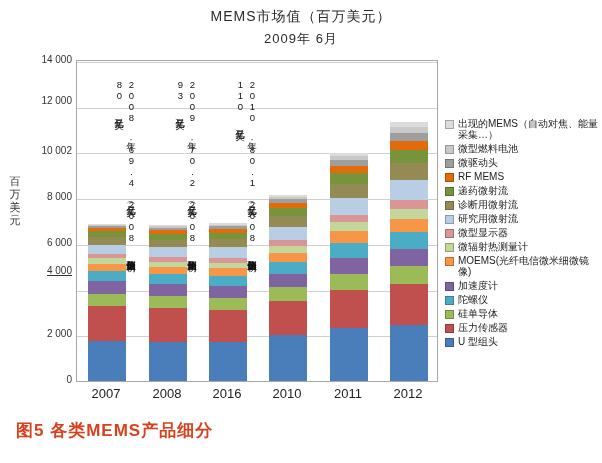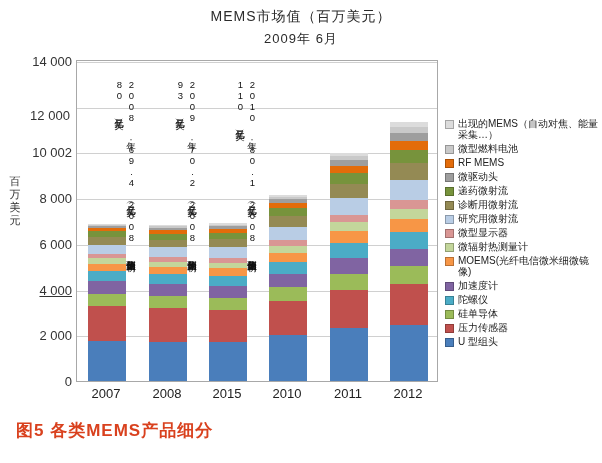--- a/index.html
+++ b/index.html
@@ -27,21 +27,21 @@
     position:absolute;left:76px;top:60px;width:362px;height:322px;
     border:1px solid #a8a8a8;background:#ffffff;box-sizing:border-box;
   }
   .gridline{position:absolute;left:0;width:100%;height:1px;background:#d0d0d0;}
   .axis-label-y{
     position:absolute;left:8px;top:175px;
     font-size:11px;color:#333;width:14px;line-height:13px;text-align:center;
   }
   .ytick{
     position:absolute;right:0;width:44px;text-align:right;
-    font-size:13px;color:#333;
+    font-size:10px;color:#333;
   }
   #yticks{position:absolute;left:24px;top:60px;width:48px;height:322px;}
   #xticks{position:absolute;left:76px;top:386px;width:362px;height:18px;}
   .xtick{
     position:absolute;top:0;width:60px;text-align:center;
     font-size:13px;color:#222;
   }
 
   
   .bar{position:absolute;bottom:0;width:38px;}
@@ -78,25 +78,25 @@
 
   <div class="chart-title">MEMS市场值（百万美元）</div>
   <div class="chart-subtitle">2009年 6月</div>
 
   <div class="axis-label-y">
     <span>百万美元</span>
   </div>
 
   <div id="yticks">
       <div class="ytick" style="top: -6px;">14 000</div>
-      <div class="ytick" style="top: 48px; text-align: center;">12 000</div>
+      <div class="ytick" style="top: 35px;">12 000</div>
       <div class="ytick" style="top: 85px;">10 002</div>
       <div class="ytick" style="top: 131px;">8 000</div>
       <div class="ytick" style="top: 177px;">6 000</div>
-      <div class="ytick" style="top: 223px; text-decoration: underline;">4 000</div>
+      <div class="ytick" style="top: 205px; text-decoration: underline;">4 000</div>
       <div class="ytick" style="top: 268px;">2 000</div>
       <div class="ytick" style="top: 314px;">0</div>
     </div>
   <div id="plot">
       <div class="gridline" style="top: 1px;"></div>
       <div class="gridline" style="top: 47px;"></div>
       <div class="gridline" style="top: 92px;"></div>
       <div class="gridline" style="top: 138px;"></div>
       <div class="gridline" style="top: 184px;"></div>
       <div class="gridline" style="top: 230px;"></div>
@@ -203,44 +203,44 @@
         <span class="seg" title="压力传感器: 1800" style="height: 41.1429px; background: rgb(192, 80, 77);"></span>
         <span class="seg" title="U 型组头: 2450" style="height: 56px; background: rgb(74, 126, 187);"></span>
       </div>
       <div class="vnote" style="left: 36px; top: 18px;">2008 年：69.4 亿美元（2008 年初始值预测值为 80 亿美元）</div>
       <div class="vnote" style="left: 97px; top: 18px;">2009 年：70.2 亿美元（2008 年初始值预测为 93 亿美元）</div>
       <div class="vnote" style="left: 157px; top: 18px;">2010 年：80.1 亿美元（2008 年初始值预测值为 110 亿美元）</div>
     </div>
   <div id="xticks">
       <div class="xtick" style="left: 0px;">2007</div>
       <div class="xtick" style="left: 61px;">2008</div>
-      <div class="xtick" style="left: 121px;">2015</div>
+      <div class="xtick" style="left: 121px;">2016</div>
       <div class="xtick" style="left: 181px;">2010</div>
       <div class="xtick" style="left: 242px;">2011</div>
       <div class="xtick" style="left: 302px;">2012</div>
     </div>
 
   <div id="legend">
       <div class="legend-row">
         <span class="swatch" style="background: rgb(220, 220, 220);"></span>
         <span class="legend-label">出现的MEMS（自动对焦、能量采集…）</span>
       </div>
       <div class="legend-row">
         <span class="swatch" style="background: rgb(201, 201, 201);"></span>
         <span class="legend-label">微型燃料电池</span>
       </div>
       <div class="legend-row">
+        <span class="swatch" style="background: rgb(158, 158, 158);"></span>
+        <span class="legend-label">微驱动头</span>
+      </div>
+      <div class="legend-row">
         <span class="swatch" style="background: rgb(227, 108, 10);"></span>
         <span class="legend-label">RF MEMS</span>
       </div>
       <div class="legend-row">
-        <span class="swatch" style="background: rgb(158, 158, 158);"></span>
-        <span class="legend-label">微驱动头</span>
-      </div>
-      <div class="legend-row">
         <span class="swatch" style="background: rgb(119, 147, 60);"></span>
         <span class="legend-label">递药微射流</span>
       </div>
       <div class="legend-row">
         <span class="swatch" style="background: rgb(148, 138, 84);"></span>
         <span class="legend-label">诊断用微射流</span>
       </div>
       <div class="legend-row">
         <span class="swatch" style="background: rgb(185, 205, 229);"></span>
         <span class="legend-label">研究用微射流</span>

